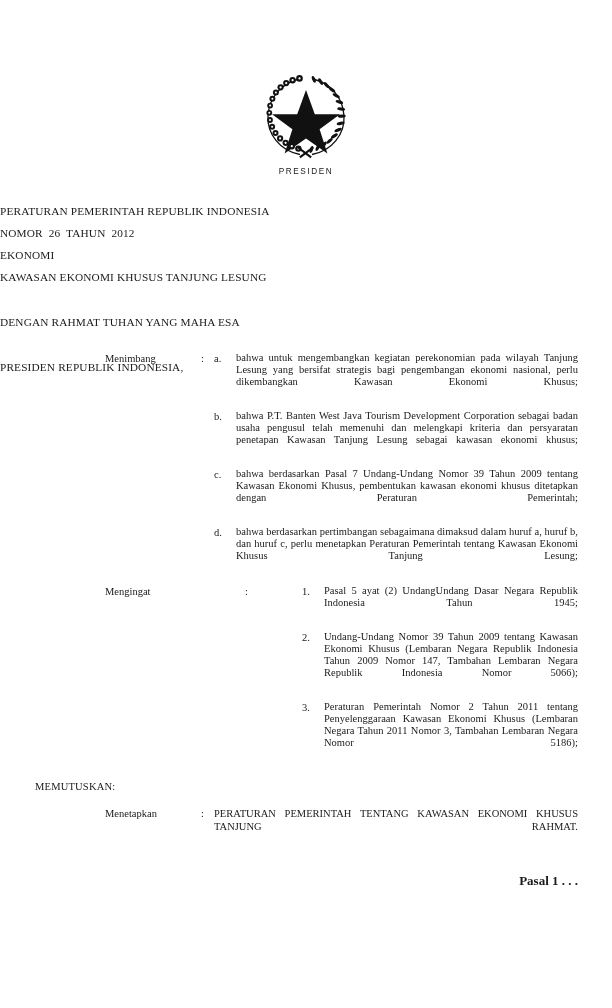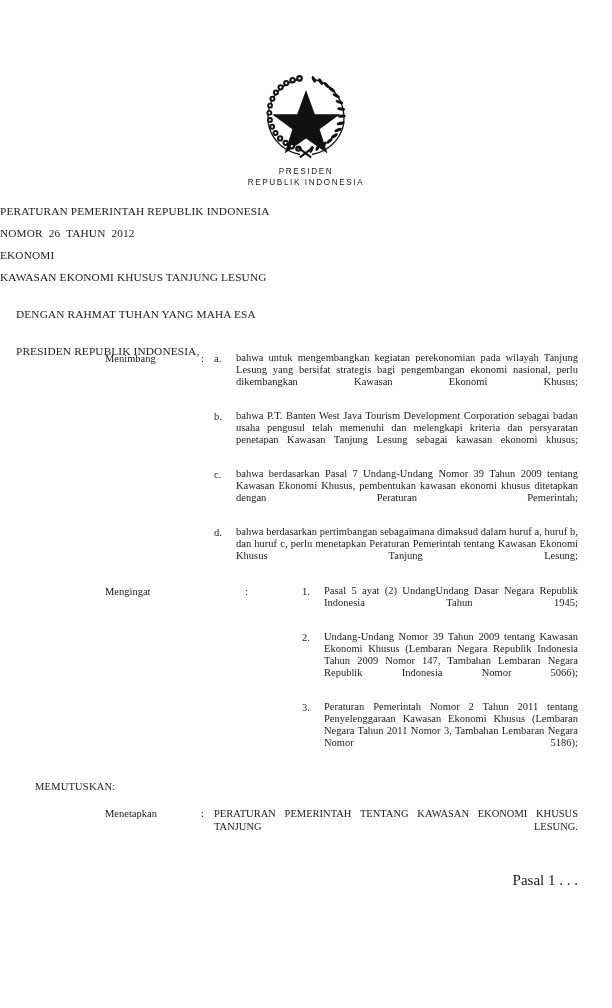--- a/index.html
+++ b/index.html
@@ -55,21 +55,21 @@
     left: 0;
     width: 612px;
     text-align: left;
   }
   .title-line {
     font-size: 11.3px;
     line-height: 22px;
     letter-spacing: 0.15px;
     white-space: pre;
   }
-  .title-line.gap-top { margin-top: 15px; padding-left: 16px; }
+  .title-line.gap-top { margin-top: 23px; }
 
   
   .body-area {
     position: absolute;
     top: 352px;
     left: 0;
     width: 612px;
     padding-left: 35px;
   }
 
@@ -143,22 +143,23 @@
     margin-top: 19px;
     margin-bottom: 14px;
     letter-spacing: 0.2px;
   }
 
   
   .footer-note {
     margin-top: 28px;
     margin-right: 69px;
     text-align: right;
-    font-size: 15px;
-    line-height: 13.1px;
+    font-size: 13px;
+    line-height: 13.1px;
+    font-weight: bold;
   }
 </style>
 </head>
 <body>
 
 <div class="page">
 
   <div class="emblem-block">
     <svg class="emblem-svg" viewBox="0 0 104 96" aria-hidden="true">
       <g fill="#111111">
@@ -226,21 +227,20 @@
           <ellipse cx="63.8" cy="81.6" rx="1.6" ry="3.7" transform="rotate(-152 63.8 81.6)"></ellipse>
           <ellipse cx="57.4" cy="83.4" rx="1.6" ry="3.6" transform="rotate(-162 57.4 83.4)"></ellipse>
         </g>
 
         <path d="M43.0,82.0 L56.5,92.2 L57.8,90.6 L44.4,80.6 Z"></path>
         <path d="M60.0,82.0 L46.5,92.2 L45.2,90.6 L58.6,80.6 Z"></path>
       </g>
     </svg>
     <div class="emblem-caption">
       <div>PRESIDEN</div>
-      <div>REPUBLIK INDONESIA</div>
     </div>
   </div>
 
   <div class="title-block">
     <div class="title-line">PERATURAN PEMERINTAH REPUBLIK INDONESIA</div>
     <div class="title-line">NOMOR  26  TAHUN  2012</div>
     <div class="title-line">EKONOMI</div>
     <div class="title-line">KAWASAN EKONOMI KHUSUS TANJUNG LESUNG</div>
     <div class="title-line gap-top">DENGAN RAHMAT TUHAN YANG MAHA ESA</div>
     <div class="title-line gap-top">PRESIDEN REPUBLIK INDONESIA,</div>
@@ -289,20 +289,20 @@
         </div>
       </div>
     </div>
 
     <div class="memutuskan">MEMUTUSKAN:</div>
 
     <div class="clause-row" style="margin-top:0">
       <div class="label-col">Menetapkan</div>
       <div class="colon-col">:</div>
       <div class="items-col">
-        <div class="plain-text">PERATURAN PEMERINTAH TENTANG KAWASAN EKONOMI KHUSUS TANJUNG LESUNG.</div>
+        <div class="plain-text">PERATURAN PEMERINTAH TENTANG KAWASAN EKONOMI KHUSUS TANJUNG RAHMAT.</div>
       </div>
     </div>
 
     <div class="footer-note">Pasal 1 . . .</div>
 
   </div>
 </div>
 
 </body></html>

